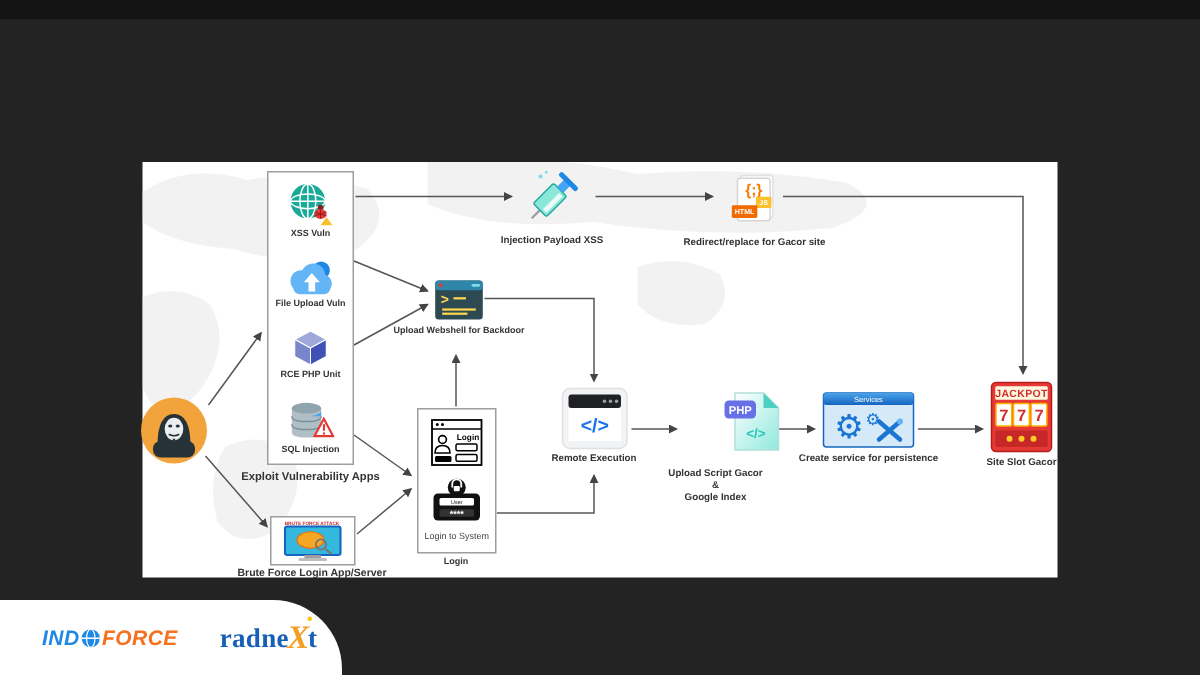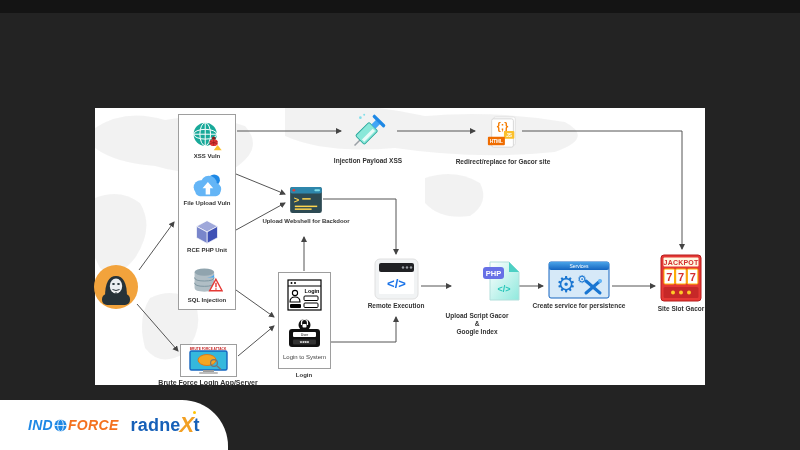--- a/index.html
+++ b/index.html
@@ -19,27 +19,27 @@
   .lbl   { font-size:6px; font-weight:bold; color:#333; line-height:1.25; }
   .lbl.big { font-size:7.5px; }
   .group-box { position:absolute; border:1px solid #9e9e9e; background:#fff; z-index:2; }
   .vstack { display:flex; flex-direction:column; justify-content:space-between;
             align-items:center; height:100%; padding:5px 1px; }
   .vitem { display:flex; flex-direction:column; align-items:center; gap:1px; }
 
   
   .footer-card { position:absolute; left:0; top:400px; width:228px; height:50px;
                  background:#ffffff; border-top-right-radius:46px; }
-  .logos { position:absolute; left:28px; top:14px; display:flex; align-items:center; gap:12px; }
+  .logos { position:absolute; left:28px; top:14px; display:flex; align-items:center; gap:28px; }
   .indocenter { display:flex; align-items:center; font-style:italic; font-weight:bold;
                 font-size:14px; letter-spacing:.3px; }
   .ind { color:#1e88e5; } .center { color:#f4711f; }
   .ic-globe { width:13px; height:13px; margin:0 1px; }
   .radnext { display:flex; align-items:center; font-weight:bold; color:#1660b8;
-             font-size:18px; letter-spacing:.2px; }
+             font-size:18px; letter-spacing:.2px;font-family:Liberation Serif, serif; }
   .rx { position:relative; color:#f2a024; font-size:22px; font-style:italic; line-height:1;
         margin:0 -1px; }
   .rx-dot { position:absolute; right:-2px; top:-3px; width:3px; height:3px;
             border-radius:50%; background:#ffc400; }
 </style>
 </head>
 <body>
 
 <div class="slide">
   <div class="top-strip"></div>
@@ -135,20 +135,21 @@
             <ellipse cx="15" cy="6" rx="11" ry="4" fill="#90a4ae"></ellipse>
             <path d="M26,8 Q26,11 18,12 L26,12 Z" fill="#42a5f5"></path>
             <polygon points="28,14 35,27 21,27" fill="#fff" stroke="#e53935" stroke-width="1.6"></polygon>
             <rect x="27.3" y="18" width="1.6" height="5" fill="#e53935"></rect>
             <rect x="27.3" y="24.2" width="1.6" height="1.6" fill="#e53935"></rect>
           </svg>
           <div class="lbl">SQL Injection</div>
         </div>
       </div>
     </div>
+    <div class="node lbl big" style="left:32px; top:205px; width:160px;">Exploit Vulnerability Apps</div>
 
     <div class="group-box" style="left:85px; top:236px; width:57px; height:33px;">
       <svg width="55" height="31" viewBox="0 0 55 31">
         <text x="27" y="5" font-size="3.2" fill="#c62828" text-anchor="middle" font-weight="bold">BRUTE FORCE ATTACK</text>
         <rect x="9" y="6" width="37" height="19" rx="1.5" fill="#35b8dd" stroke="#1565c0" stroke-width="1.4"></rect>
         <ellipse cx="26" cy="15" rx="9" ry="5.5" fill="#f5a623" stroke="#ef6c00" stroke-width=".8"></ellipse>
         <circle cx="33" cy="18" r="3.4" fill="none" stroke="#757575" stroke-width="1.2"></circle>
         <line x1="36" y1="21" x2="40" y2="24.5" stroke="#757575" stroke-width="1.4"></line>
         <rect x="22" y="25" width="11" height="2" fill="#9e9e9e"></rect>
         <rect x="18" y="27" width="19" height="2" rx="1" fill="#bdbdbd"></rect>

